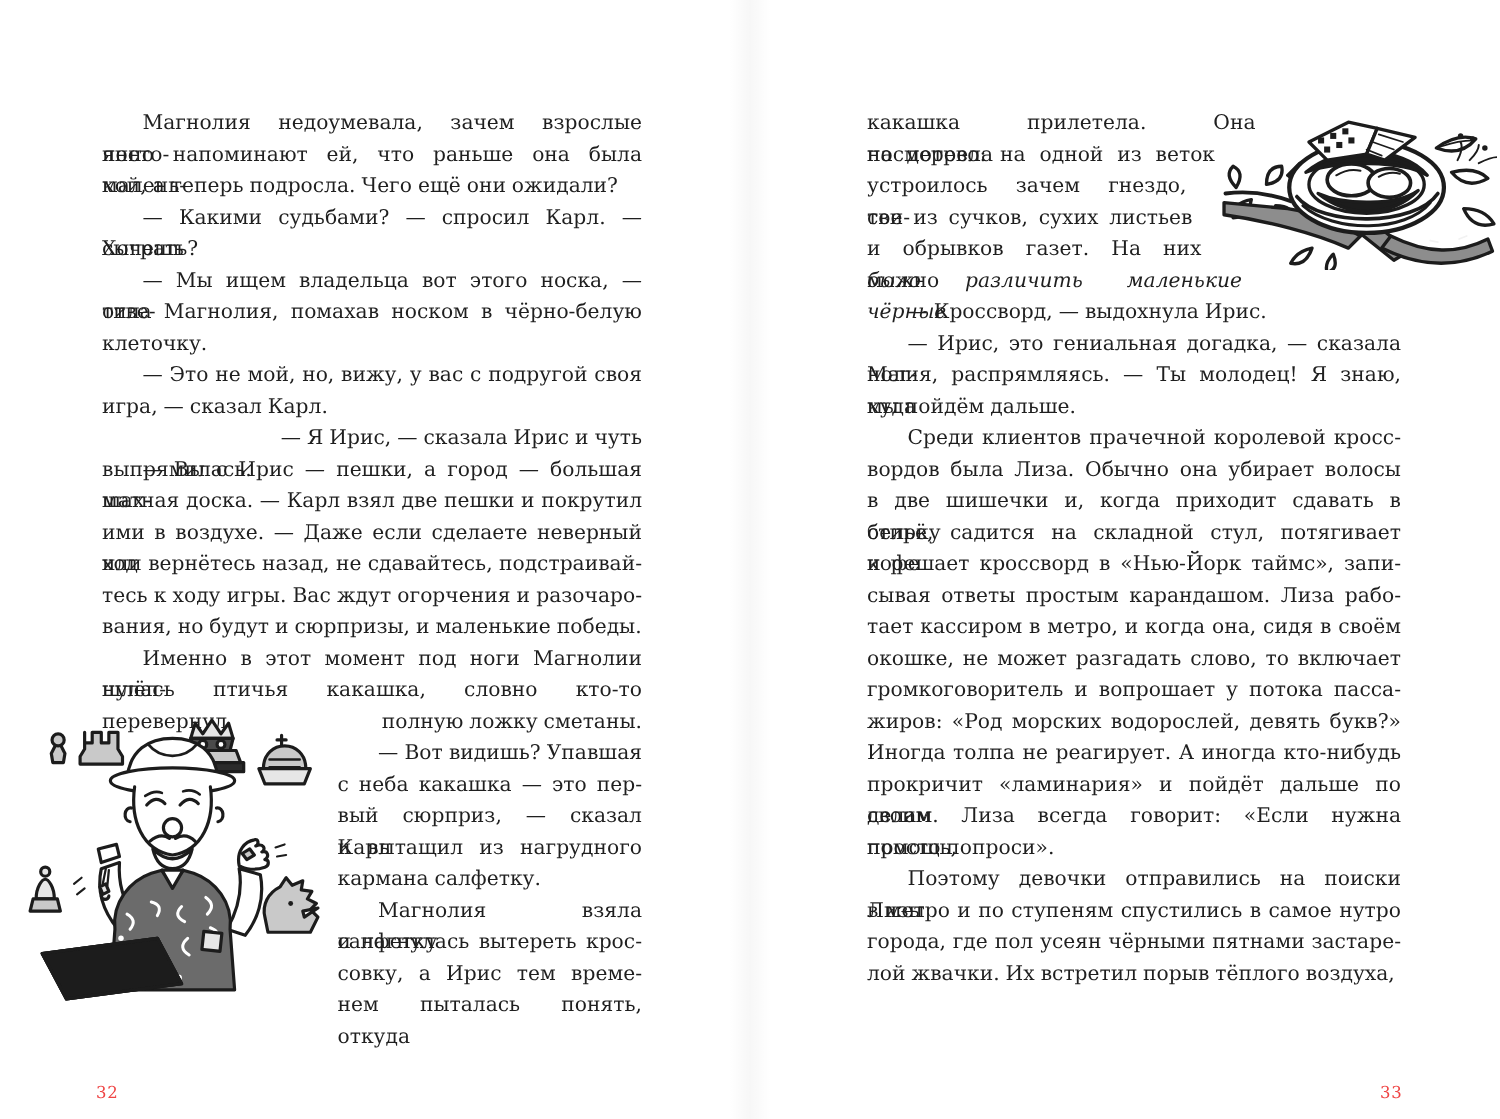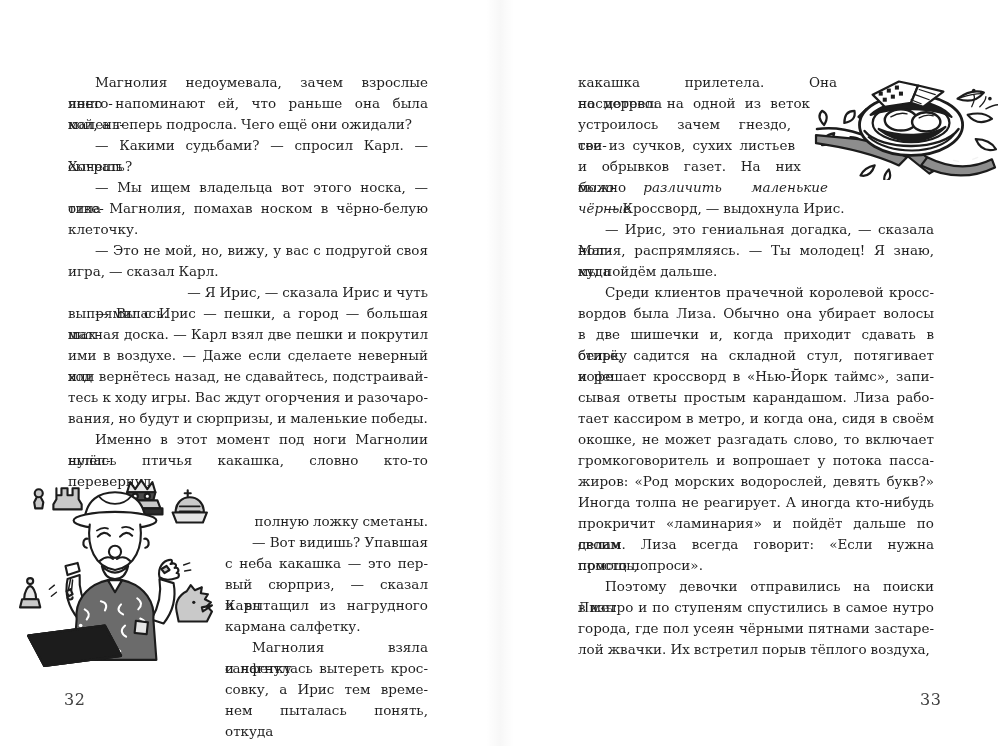--- a/index.html
+++ b/index.html
@@ -8,24 +8,24 @@
     font-family:"DejaVu Serif","Liberation Serif",serif;color:#1f1f1f;padding-left:44px;
   }
   .gutter{
     position:absolute;left:486px;top:0;width:28px;height:100%;
     background:linear-gradient(to right,rgba(0,0,0,0),rgba(0,0,0,0.03) 50%,rgba(0,0,0,0));
     pointer-events:none;
   }
   .textcol{position:absolute;font-size:13.5px;line-height:21px;}
   .ln{height:21px;text-align:justify;text-align-last:justify;word-spacing:-0.3px;overflow:visible;}
   .ln[data-align="l"]{text-align:right;text-align-last:left;}
-  .ln[data-align="r"]{text-align:left;text-align-last:right;margin-top:40px;}
+  .ln[data-align="r"]{text-align:left;text-align-last:right;}
   .ln.in{text-indent:27px;}
   .wrapcol{margin-left:157px;width:203px;}
-  .pageno{position:absolute;font-size:16px;color:#404040;letter-spacing:0.5px;}
+  .pageno{position:absolute;font-size:11px;color:#ef4444;letter-spacing:0.5px;margin-top:32px;}
   .illus{position:absolute;}
   svg{display:block;}
 </style>
 </head>
 <body>
 
 <div class="spread">
   <div class="gutter"></div>
 
   <div>

